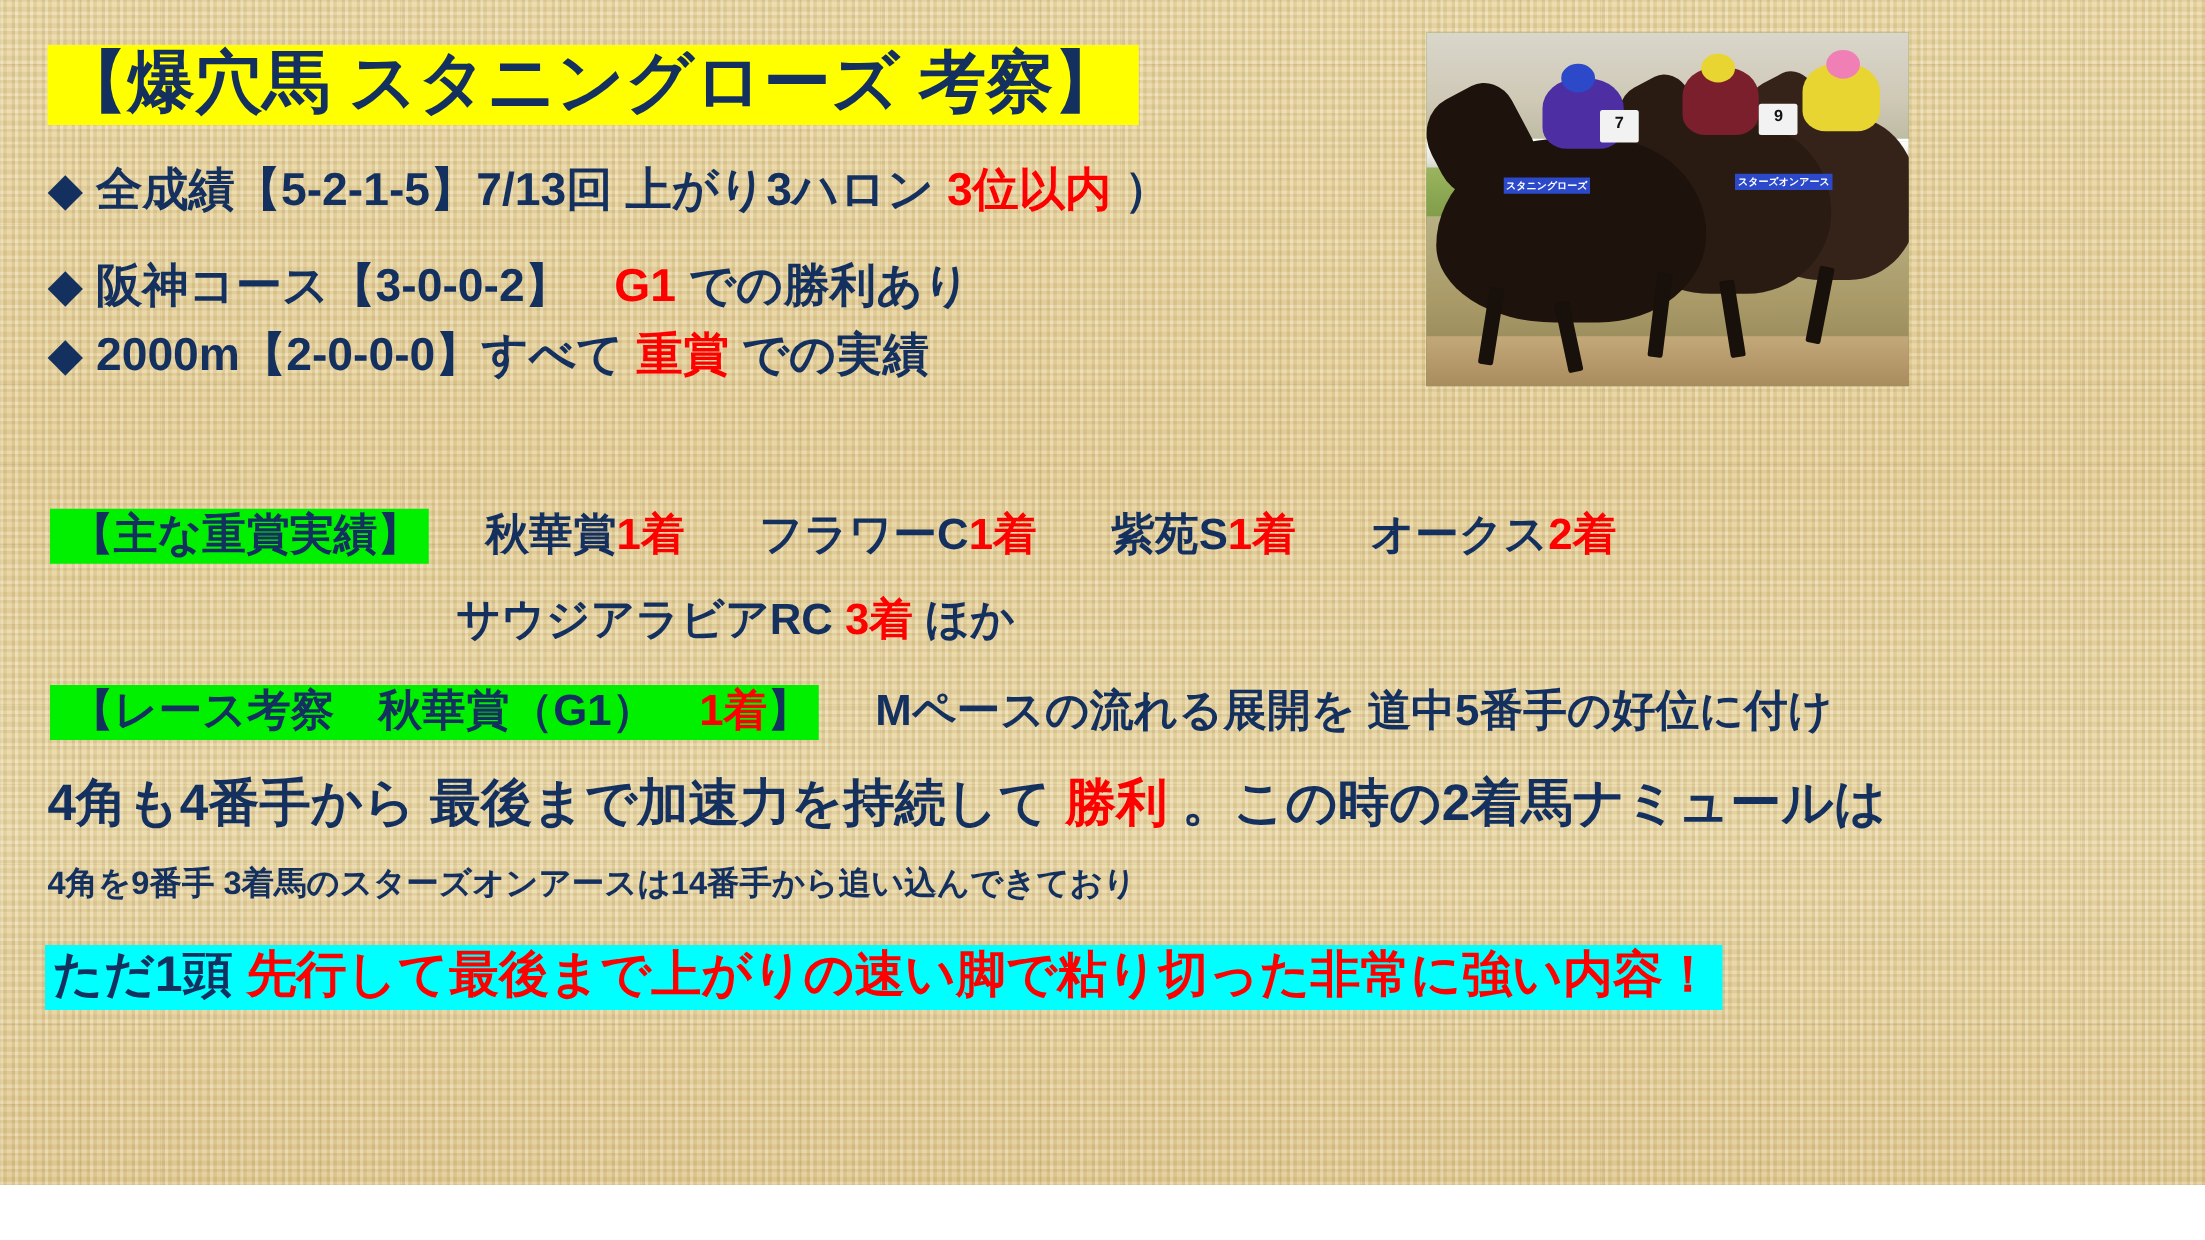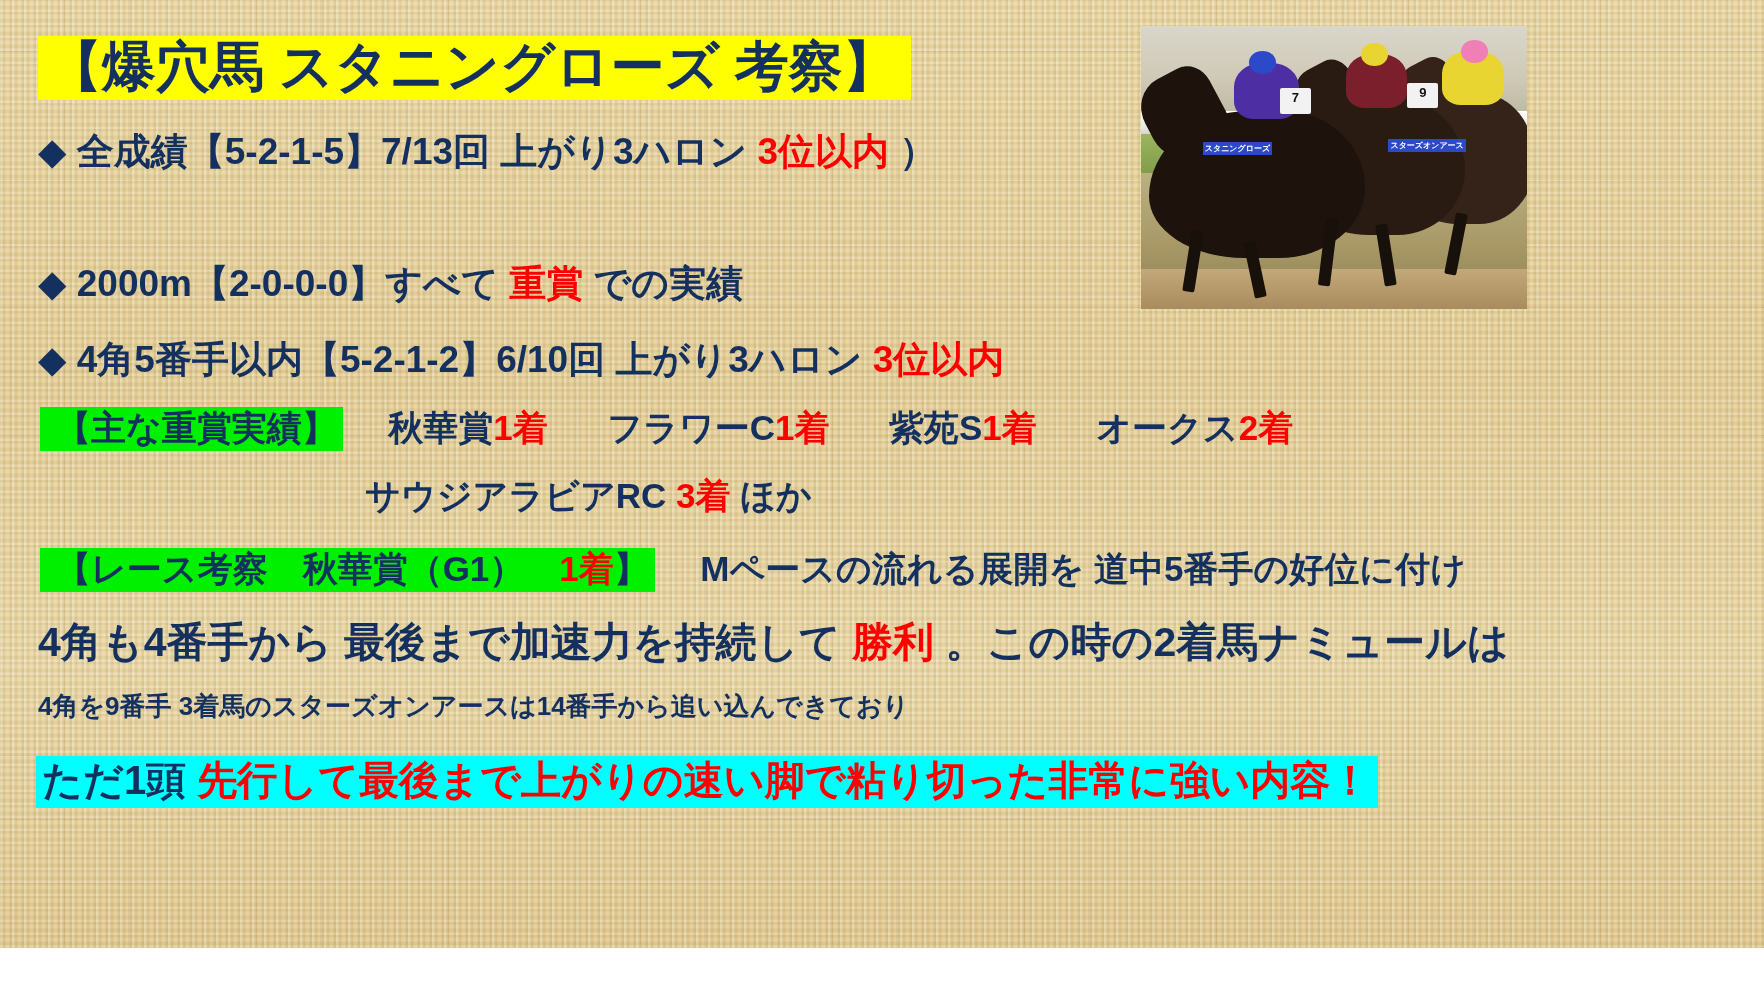--- a/index.html
+++ b/index.html
@@ -206,33 +206,35 @@
     <div class="leg g5"></div>
   </div>
 
   <div class="line l-bullets" style="left:38px; top:133px;">
     <span class="navy">◆</span>
     <span class="navy">全成績【5-2-1-5】7/13回 上がり3ハロン</span>
     <span class="red">3位以内</span>
     <span class="navy">）</span>
   </div>
 
+  <div class="line l-bullets" style="left:38px; top:210px;">
+    <span class="navy">◆</span>
+    <span class="navy">阪神コース【3-0-0-2】</span>
+    <span class="sp-sm"></span>
+    <span class="red">G1</span>
+    <span class="navy">での勝利あり</span>
+  </div>
 
   <div class="line l-bullets" style="left:38px; top:265px;">
     <span class="navy">◆</span>
     <span class="navy">2000m【2-0-0-0】すべて</span>
     <span class="red">重賞</span>
     <span class="navy">での実績</span>
   </div>
 
-  <div class="line l-bullets" style="left:38px; top:341px;">
-    <span class="navy">◆</span>
-    <span class="navy">4角5番手以内【5-2-1-2】6/10回 上がり3ハロン</span>
-    <span class="red">3位以内</span>
-  </div>
 
   <div class="line" style="left:40px; top:410px; font-size:35px;">
     <span class="hl-green navy">【主な重賞実績】</span>
     <span class="sp"></span>
     <span><span class="navy">秋華賞</span><span class="red">1着</span></span>
     <span class="sp-lg"></span>
     <span><span class="navy">フラワーC</span><span class="red">1着</span></span>
     <span class="sp-lg"></span>
     <span><span class="navy">紫苑S</span><span class="red">1着</span></span>
     <span class="sp-lg"></span>

